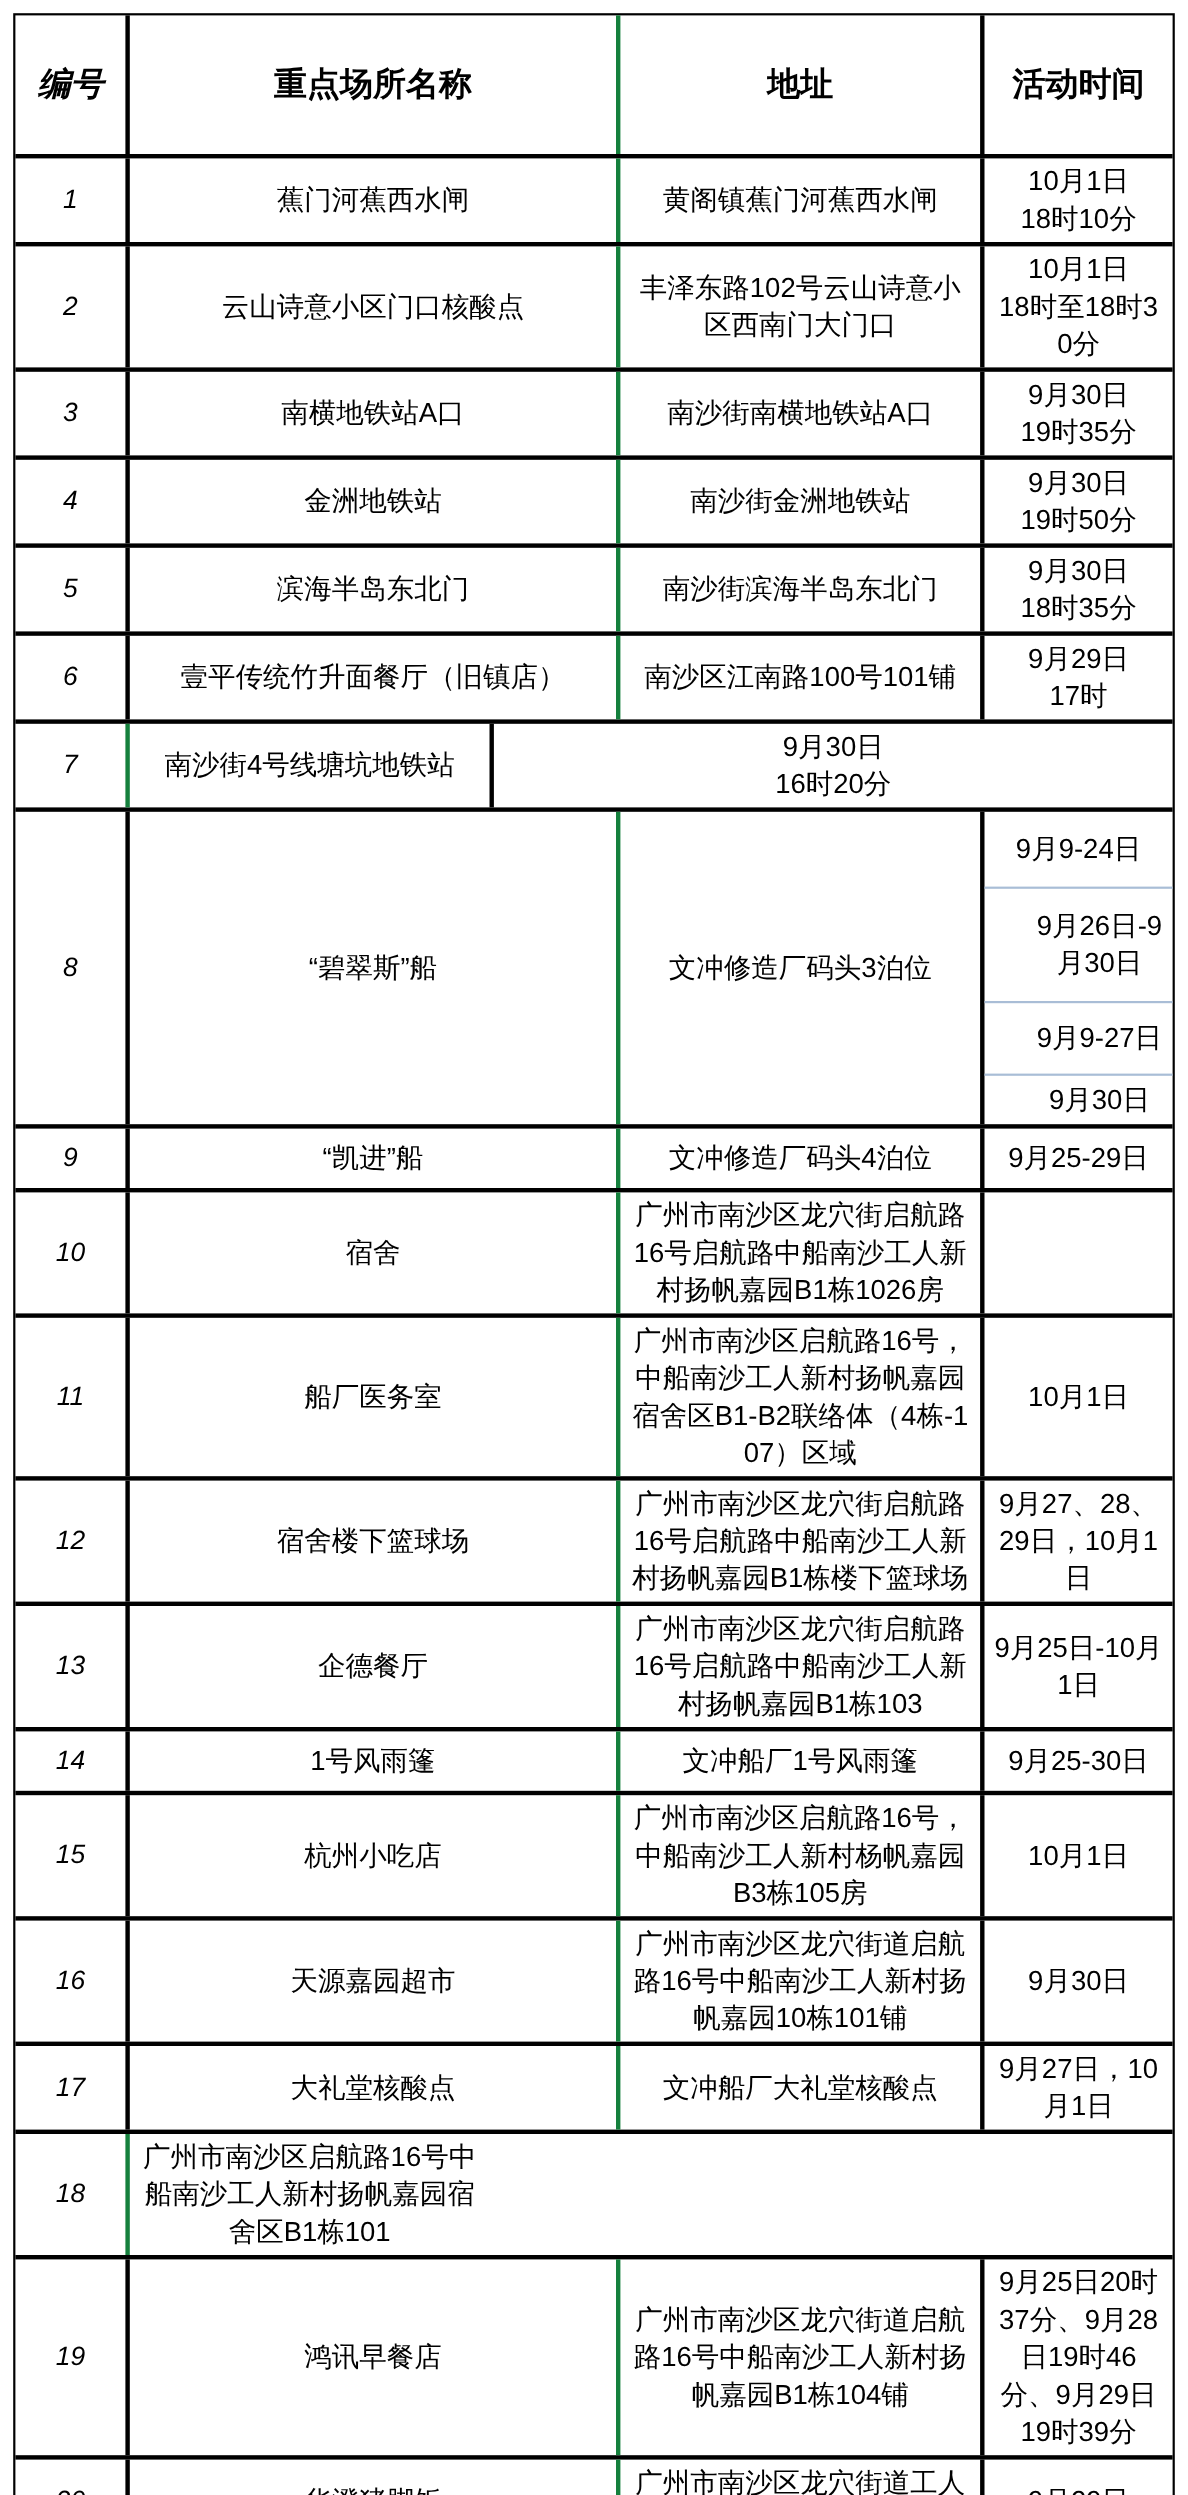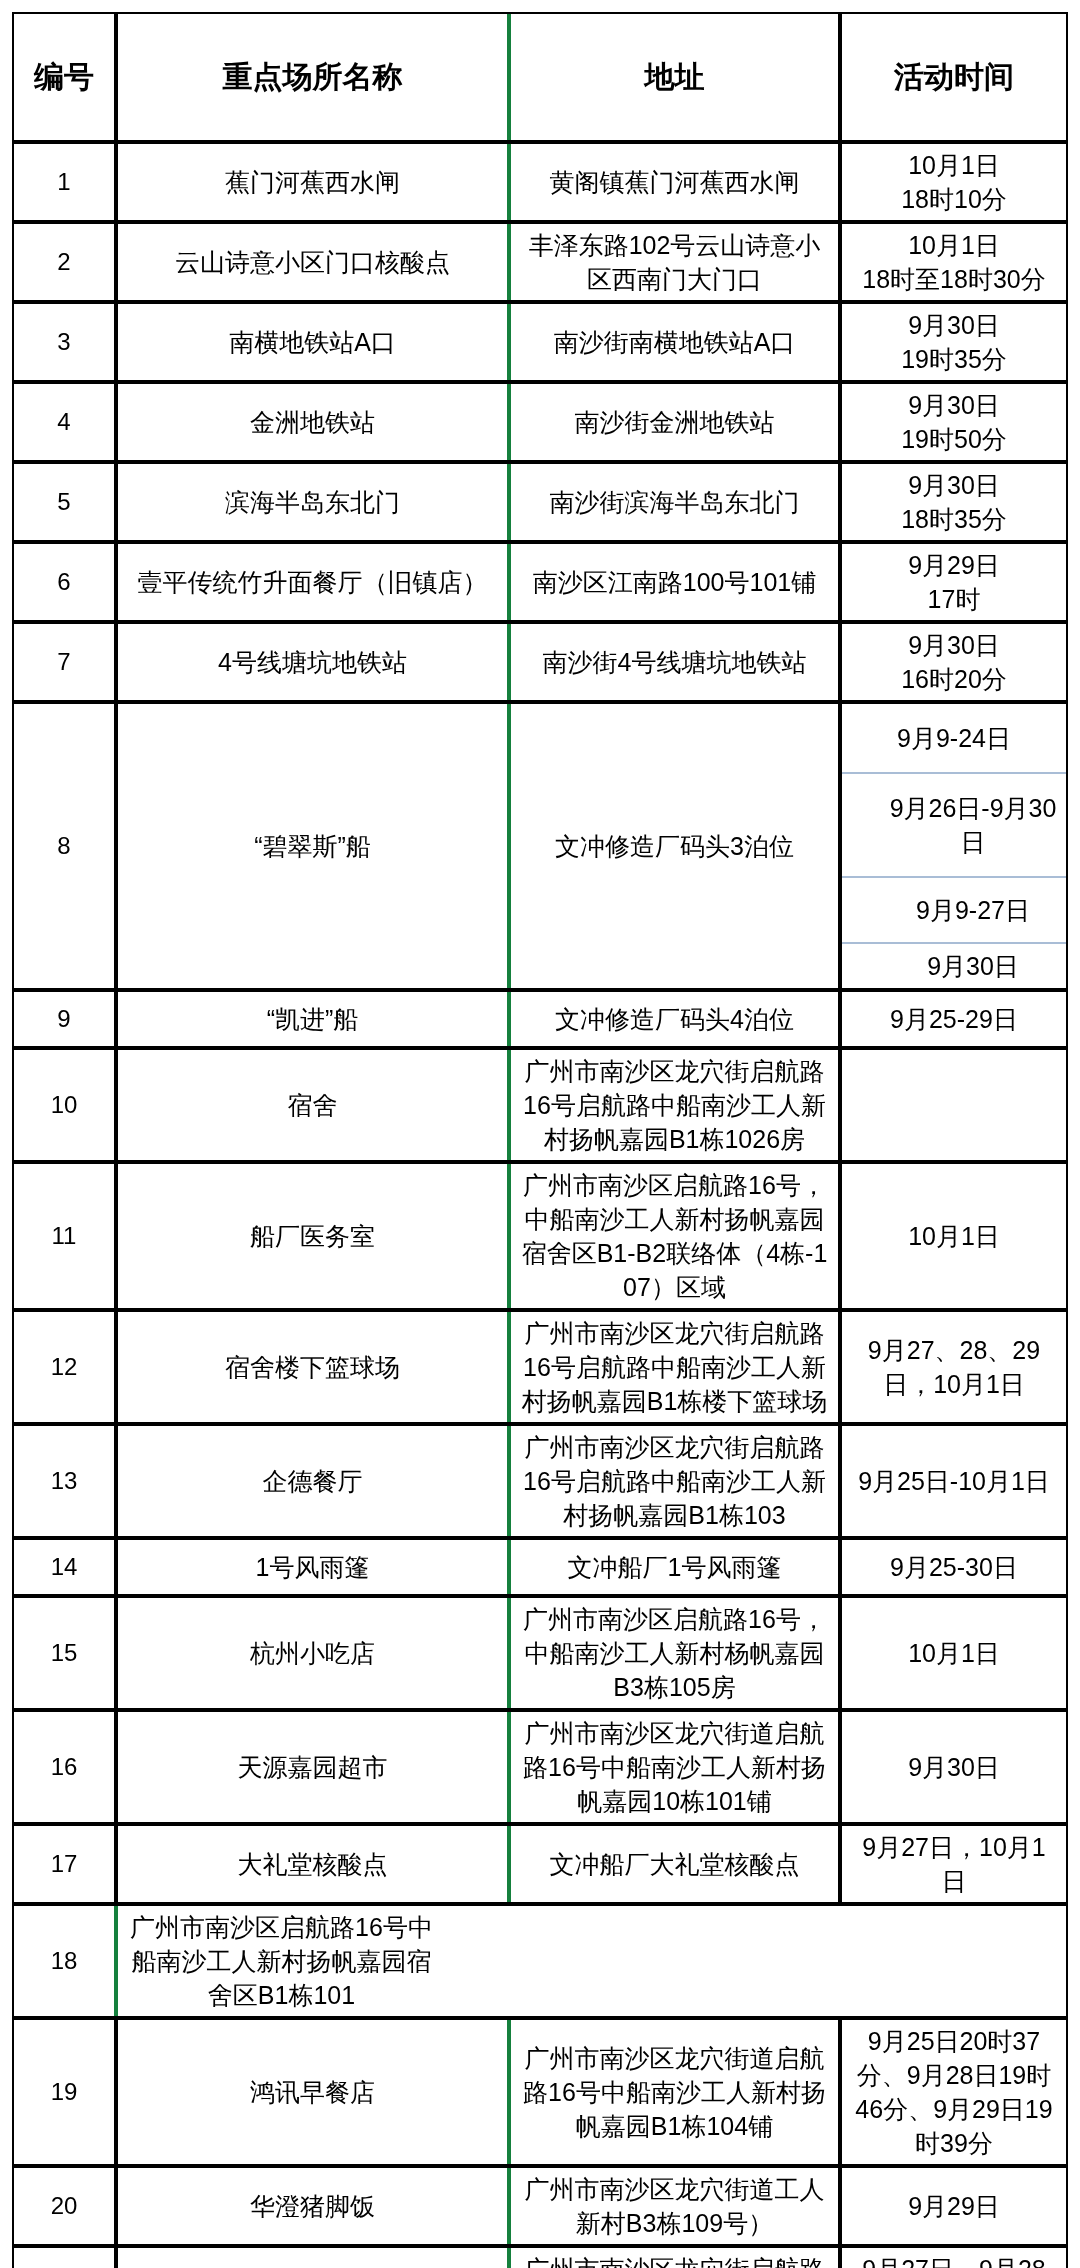--- a/index.html
+++ b/index.html
@@ -28,22 +28,22 @@
     align-items:center;
     justify-content:center;
     text-align:center;
     padding:4px 8px;
     font-size:25px;
     line-height:34px;
     min-height:54px;
     white-space:pre-line;
     word-break:break-all;
   }
-  .c0{width:100px;flex:0 0 auto;}
-  .c1{width:393px;flex:0 0 auto;border-left:4px solid #000;}
+  .c0{width:100px;flex:0 0 auto;font-style:italic;}
+  .c1{width:446px;flex:0 0 auto;border-left:4px solid #000;}
   .c2{width:331px;flex:0 0 auto;border-left:4px solid #15803d;}
   .c3{flex:1 1 auto;border-left:4px solid #000;text-align:center;}
   .header .cell{
     font-weight:bold;
     font-size:30px;
     min-height:126px;
   }
   
   .c3.subs{
     padding:0;
@@ -119,21 +119,20 @@
   <div class="row">
     <div class="cell c0 num">6</div>
     <div class="cell c1">壹平传统竹升面餐厅（旧镇店）</div>
     <div class="cell c2">南沙区江南路100号101铺</div>
     <div class="cell c3">9月29日
 17时</div>
   </div>
 
   <div class="row">
     <div class="cell c0 num">7</div>
-    <div class="cell c1">4号线塘坑地铁站</div>
     <div class="cell c2">南沙街4号线塘坑地铁站</div>
     <div class="cell c3">9月30日
 16时20分</div>
   </div>
 
   <div class="row">
     <div class="cell c0 num">8</div>
     <div class="cell c1">“碧翠斯”船</div>
     <div class="cell c2">文冲修造厂码头3泊位</div>
     <div class="cell c3 subs"><div class="sub sub0">9月9-24日</div><div class="sub sub1">9月26日-9月30日</div><div class="sub sub2">9月9-27日</div><div class="sub sub3">9月30日</div></div>

